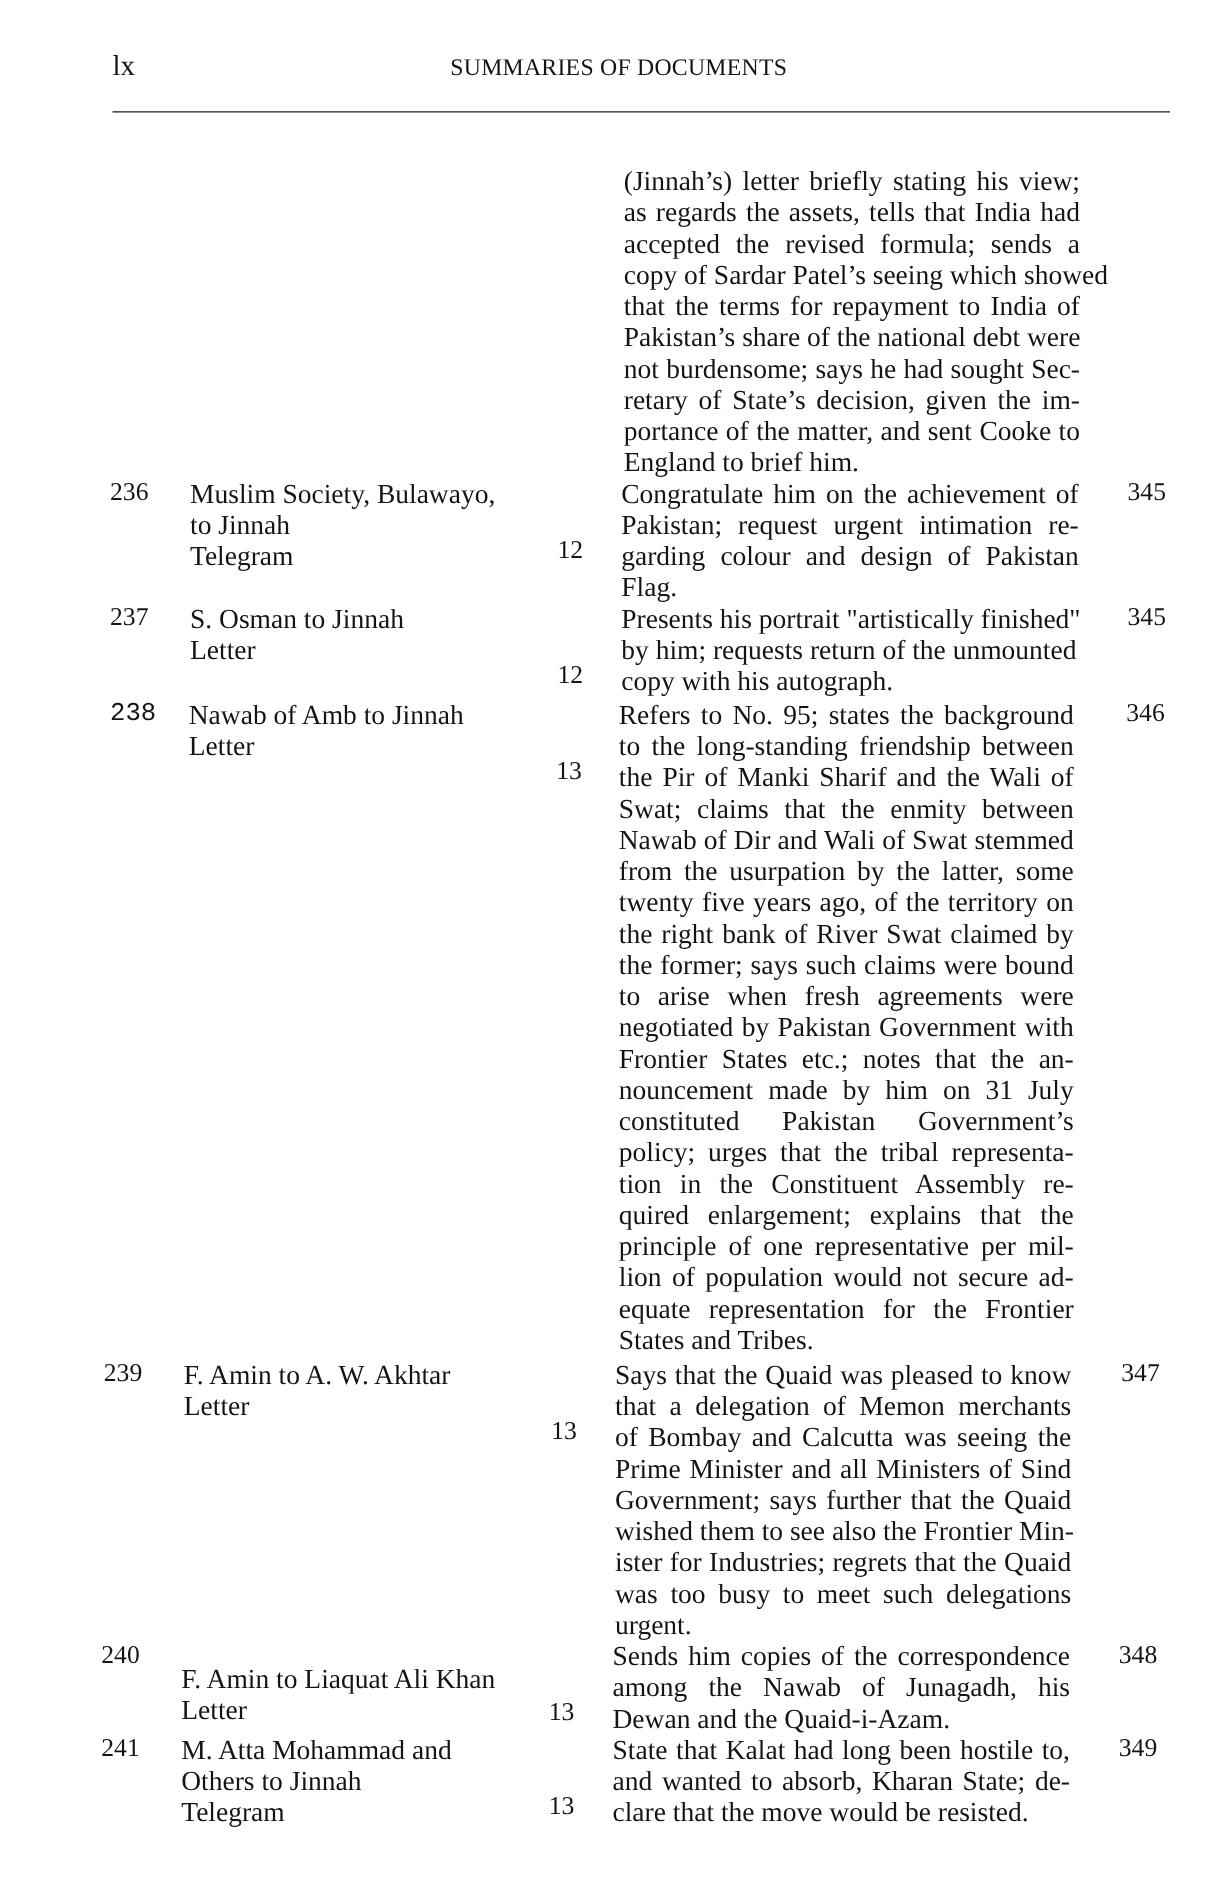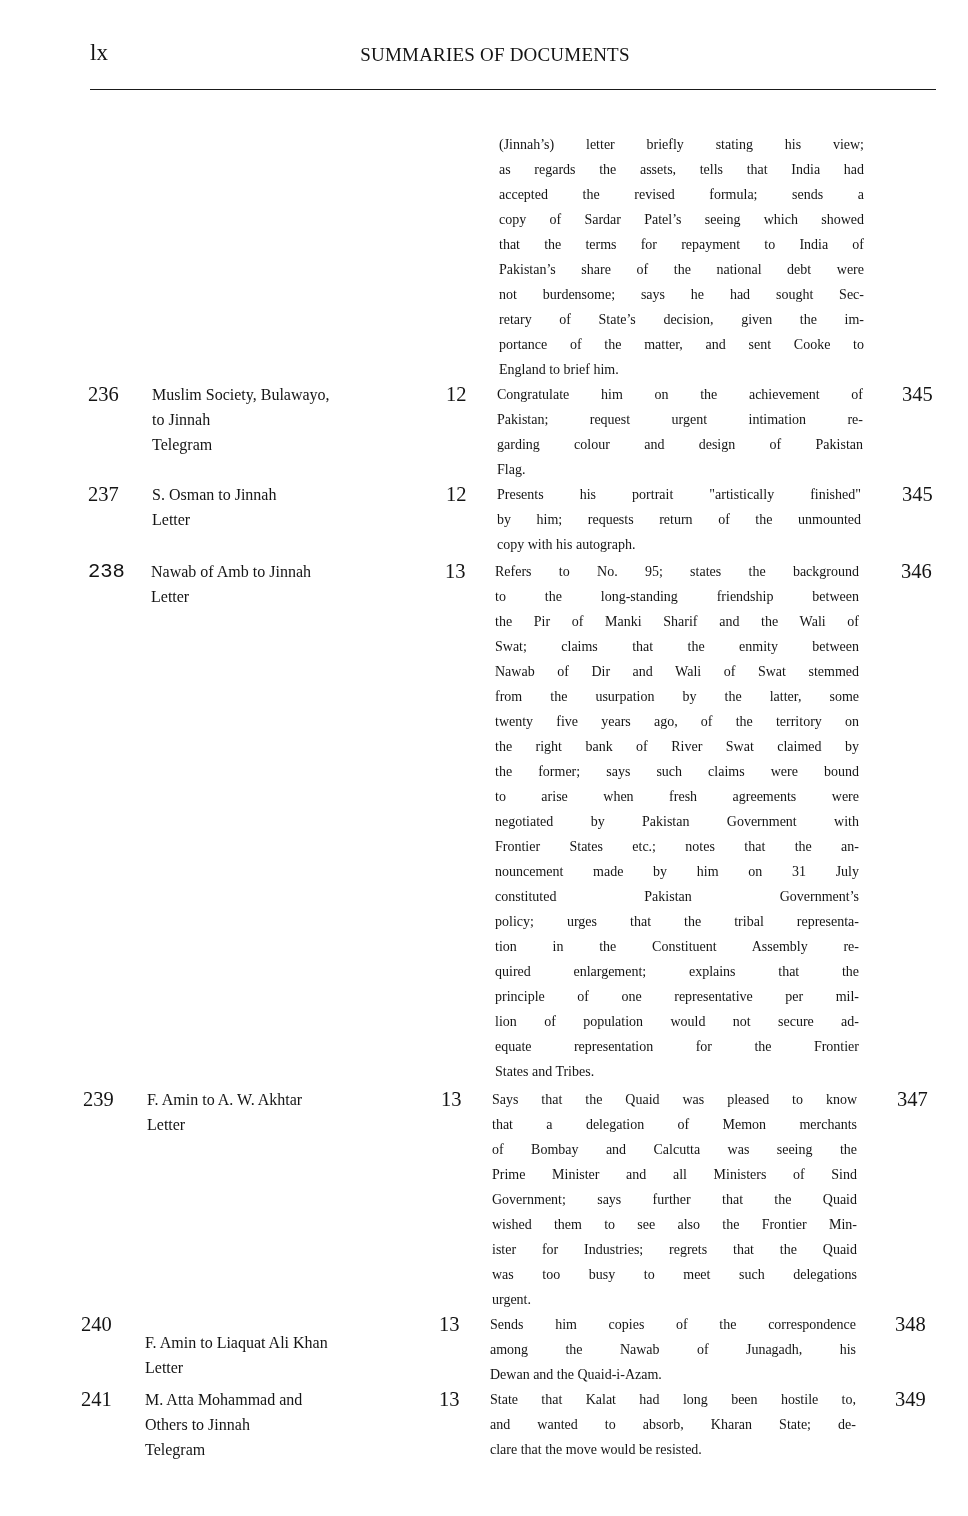--- a/index.html
+++ b/index.html
@@ -4,28 +4,28 @@
   <style>
     html, body { margin: 0; padding: 0; background: #ffffff; }
     body {
       width: 968px; height: 1516px; position: relative; overflow: hidden;
       font-family: "Liberation Serif", "DejaVu Serif", serif;
       color: #141414;
     }
     .page-folio { position: absolute; left: 90px; top: 40px; font-size: 23px; }
     .running-head { position: absolute; left: 0; width: 990px; top: 44px; text-align: center; font-size: 19px; letter-spacing: 0.2px; }
     .rule { position: absolute; left: 90px; width: 846px; top: 89px; height: 0; border-top: 1.8px solid #1a1a1a; }
-    .ln { position: absolute; font-size: 14px; line-height: 25px; white-space: nowrap; }
+    .ln { position: absolute; font-size: 22px; line-height: 25px; white-space: nowrap; }
     .summary .ln { left: 0; width: 368px; }
     .summary { position: absolute; }
     .j { text-align: justify; text-align-last: justify; }
     .last { text-align: center; text-align-last: left; }
     .col-no { position: absolute; font-size: 20.5px; line-height: 25px; }
-    .col-from { position: absolute; font-size: 16px; line-height: 25px; }
-    .col-date { position: absolute; font-size: 20.5px; line-height: 25px; }
+    .col-from { position: absolute; font-size: 22px; line-height: 25px; }
+    .col-date { position: absolute; font-size: 20.5px; line-height: 25px; margin-top: 46px; }
     .col-page { position: absolute; font-size: 20.5px; line-height: 25px; }
     .from-line { display: block; white-space: nowrap; }
   </style>
 </head>
 <body>
 
 <div class="page-folio">lx</div>
 <div class="running-head">SUMMARIES OF DOCUMENTS</div>
 <div class="rule"></div>
 

